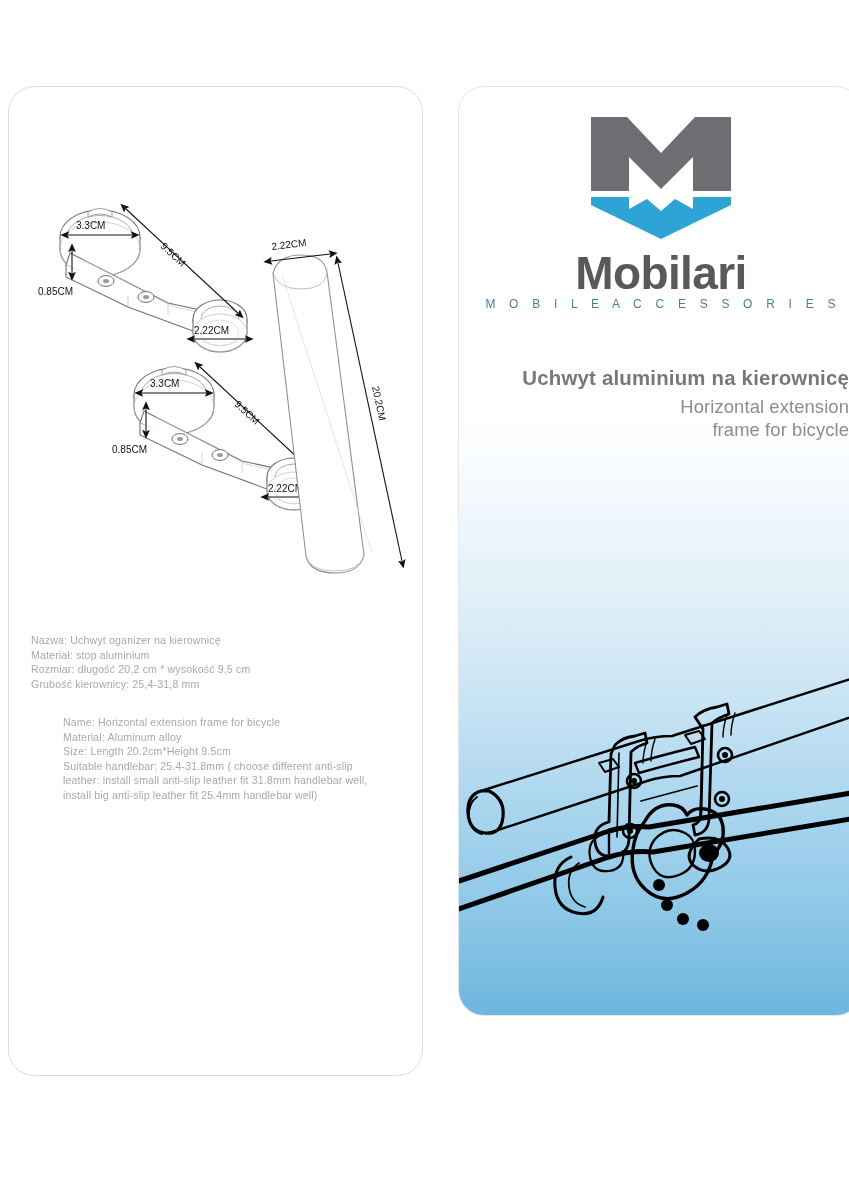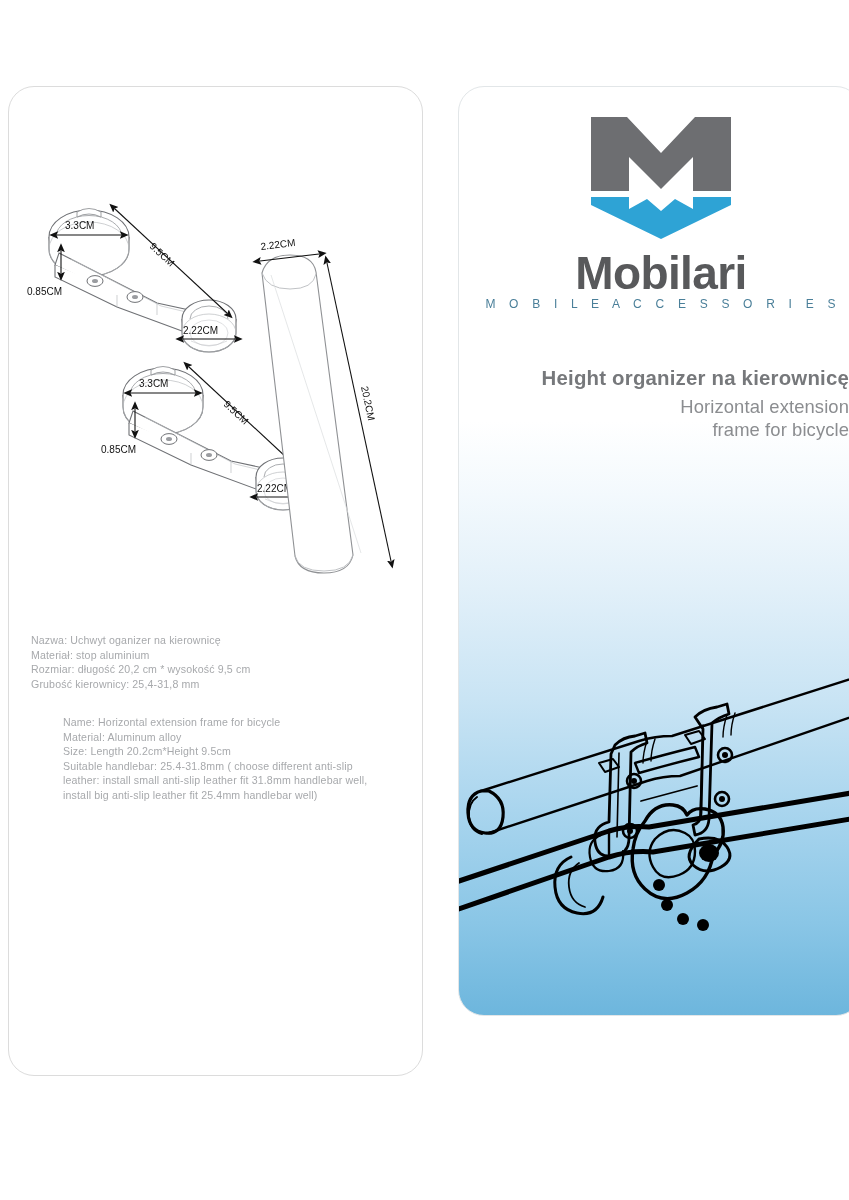--- a/index.html
+++ b/index.html
@@ -53,21 +53,21 @@
         #c9e4f4 66%,
         #a9d5ee 78%,
         #8ac6e6 90%,
         #6db6dd 100%);
     border: 1px solid #e2e6e8;
   }
 
   
   .drawings {
     position: absolute;
-    left: 0; top: 0;
+    left: 11px; top: 0;
     width: 415px;
     height: 600px;
   }
   .drawings svg { display: block; }
 
   
   .spec-block {
     position: absolute;
     left: 22px;
     width: 360px;
@@ -256,21 +256,21 @@
           <path d="M6,4 L6,78 L44,78 L44,44 L76,76 L108,44 L108,78 L146,78 L146,4 L110,4 L76,40 L42,4 Z" fill="#6d6e71"></path>
 
           <path d="M6,84 L6,92 L76,126 L146,92 L146,84 L108,84 L108,96 L90,86 L76,98 L62,86 L44,96 L44,84 Z" fill="#2ea3d5"></path>
         </svg>
       </span>
       <div class="logo-word">Mobilari</div>
       <div class="logo-tag">M O B I L E   A C C E S S O R I E S</div>
     </div>
 
     <div class="title-block">
-      <div class="title-pl">Height organizer na kierownicę</div>
+      <div class="title-pl">Uchwyt aluminium na kierownicę</div>
       <div class="title-en">
         <div>Horizontal extension</div>
         <div>frame for bicycle</div>
       </div>
     </div>
 
     <div class="illus">
       <svg width="404" height="420" viewBox="0 0 404 420" xmlns="http://www.w3.org/2000/svg">
         <g fill="none" stroke="#000" stroke-linecap="round" stroke-linejoin="round">
 

